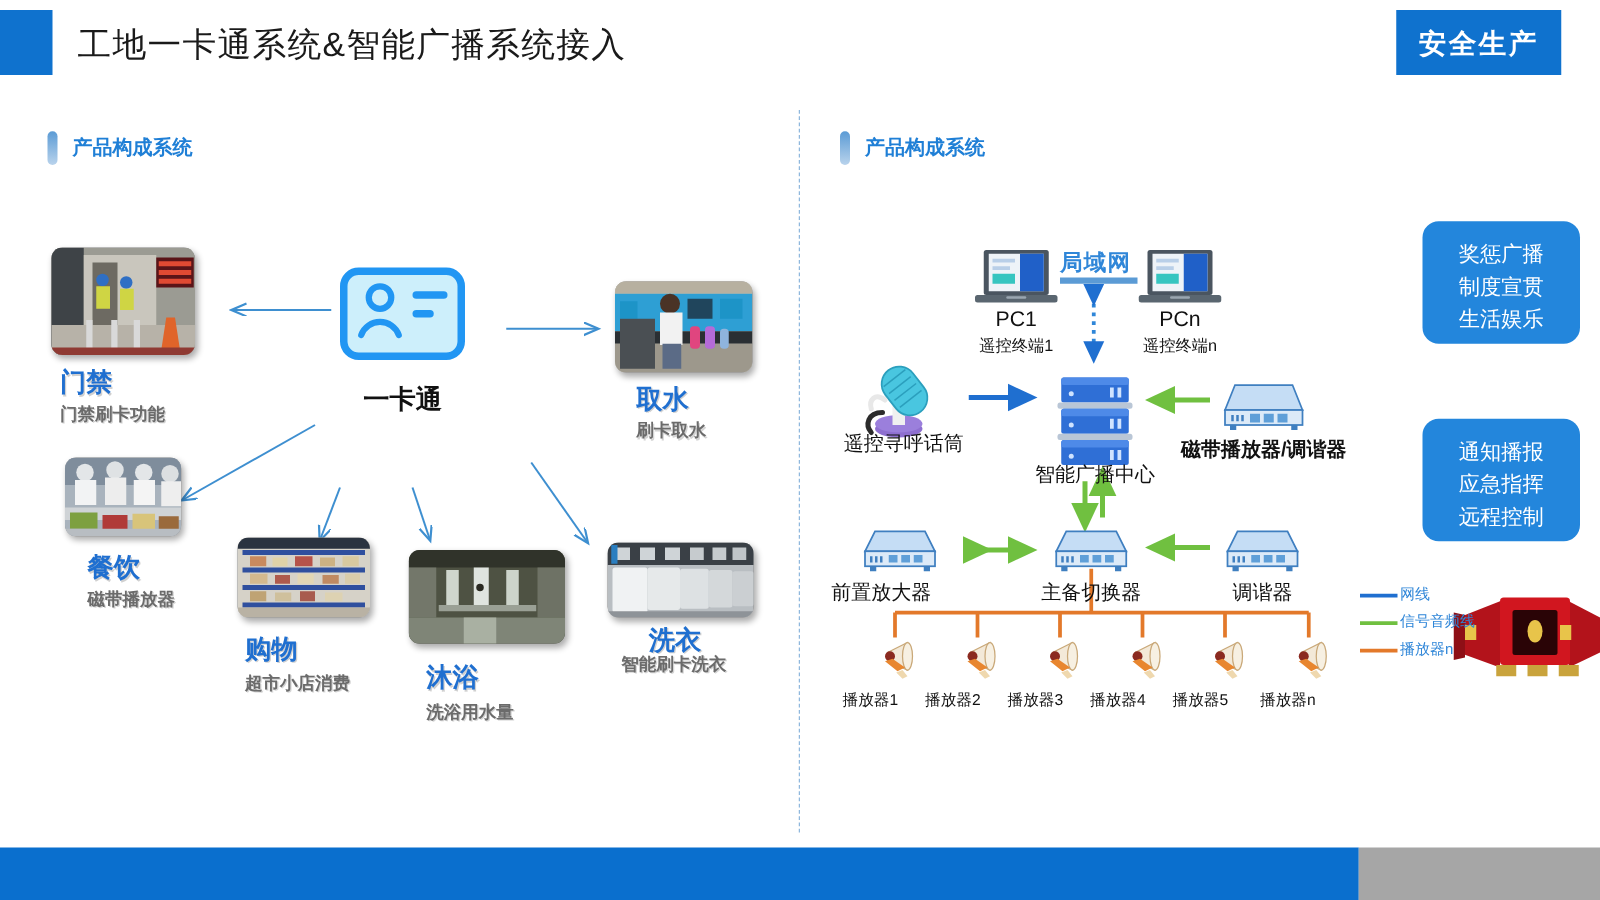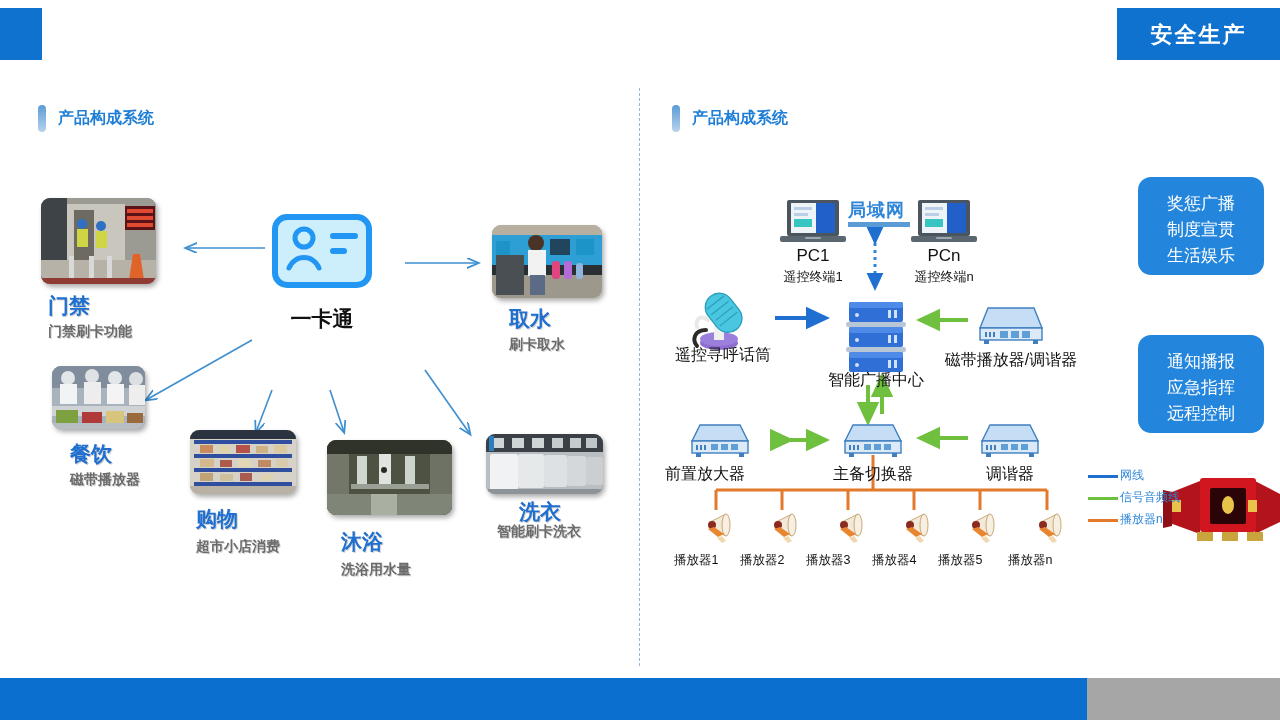--- a/index.html
+++ b/index.html
@@ -8,21 +8,21 @@
     background:#ffffff;
     font-family:"Liberation Sans","DejaVu Sans",sans-serif;
     overflow:hidden;position:relative;
   }
   .root{position:relative;width:1280px;height:720px;}
 
   
   .hdr-accent{position:absolute;left:0;top:8px;width:42px;height:52px;background:#0F72CE;}
   .hdr-title{position:absolute;left:62px;top:18px;font-size:27px;color:#1a1a1a;
     letter-spacing:1px;white-space:nowrap;}
-  .hdr-badge{position:absolute;left:1117px;top:8px;width:163px;height:52px;background:#0F72CE;text-decoration:underline;}
+  .hdr-badge{position:absolute;left:1117px;top:8px;width:132px;height:52px;background:#0F72CE;text-decoration:underline;}
   .hdr-badge span{position:absolute;left:0;right:0;top:12px;text-align:center;
     color:#fff;font-size:22px;font-weight:bold;letter-spacing:2px;}
 
   
   .sec{position:absolute;}
   .sec .bar{position:absolute;left:0;top:0;width:8px;height:27px;border-radius:4px;
     background:linear-gradient(180deg,#5B9BD5,#B9D3EC);}
   .sec .txt{position:absolute;left:20px;top:3px;font-size:16px;font-weight:bold;color:#1f7fd6;
     white-space:nowrap;}
 
@@ -71,20 +71,21 @@
   .lg-txt{position:absolute;left:32px;top:-1px;font-size:12px;color:#2f86d8;white-space:nowrap;}
 
   .spk-lbl{position:absolute;font-size:12.5px;color:#111;white-space:nowrap;}
 </style>
 </head>
 <body>
 
 <div class="root">
 
   <div class="hdr-accent"></div>
+  <div class="hdr-title">工地一卡通系统&amp;智能广播系统接入</div>
   <div class="hdr-badge">
     <span>安全生产</span>
   </div>
 
   <div class="sec" style="left:38px;top:105px;">
     <div class="bar"></div>
     <div class="txt">产品构成系统</div>
   </div>
   <div class="sec" style="left:672px;top:105px;">
     <div class="bar"></div>
@@ -474,21 +475,21 @@
     </g>
   </svg>
 
   <div class="rlbl" style="left:773px;top:246px;width:80px;font-size:17px;">PC1</div>
   <div class="rlbl" style="left:768px;top:268px;width:90px;">遥控终端1</div>
   <div class="rlbl" style="left:904px;top:246px;width:80px;font-size:17px;">PCn</div>
   <div class="rlbl" style="left:899px;top:268px;width:90px;">遥控终端n</div>
 
   <div class="rlbl2" style="left:673px;top:345px;width:100px;">遥控寻呼话筒</div>
   <div class="rlbl2" style="left:821px;top:370px;width:110px;">智能广播中心</div>
-  <div class="rlbl2" style="left:937px;top:350px;width:148px;">磁带播放器/调谐器</div>
+  <div class="rlbl2" style="left:937px;top:350px;width:148px;font-weight:bold;">磁带播放器/调谐器</div>
 
   <div class="rlbl2" style="left:655px;top:464px;width:100px;">前置放大器</div>
   <div class="rlbl2" style="left:823px;top:464px;width:100px;">主备切换器</div>
   <div class="rlbl2" style="left:967px;top:464px;width:86px;">调谐器</div>
 
   <div class="spk-lbl" style="left:674px;top:552px;">播放器1</div>
   <div class="spk-lbl" style="left:740px;top:552px;">播放器2</div>
   <div class="spk-lbl" style="left:806px;top:552px;">播放器3</div>
   <div class="spk-lbl" style="left:872px;top:552px;">播放器4</div>
   <div class="spk-lbl" style="left:938px;top:552px;">播放器5</div>

